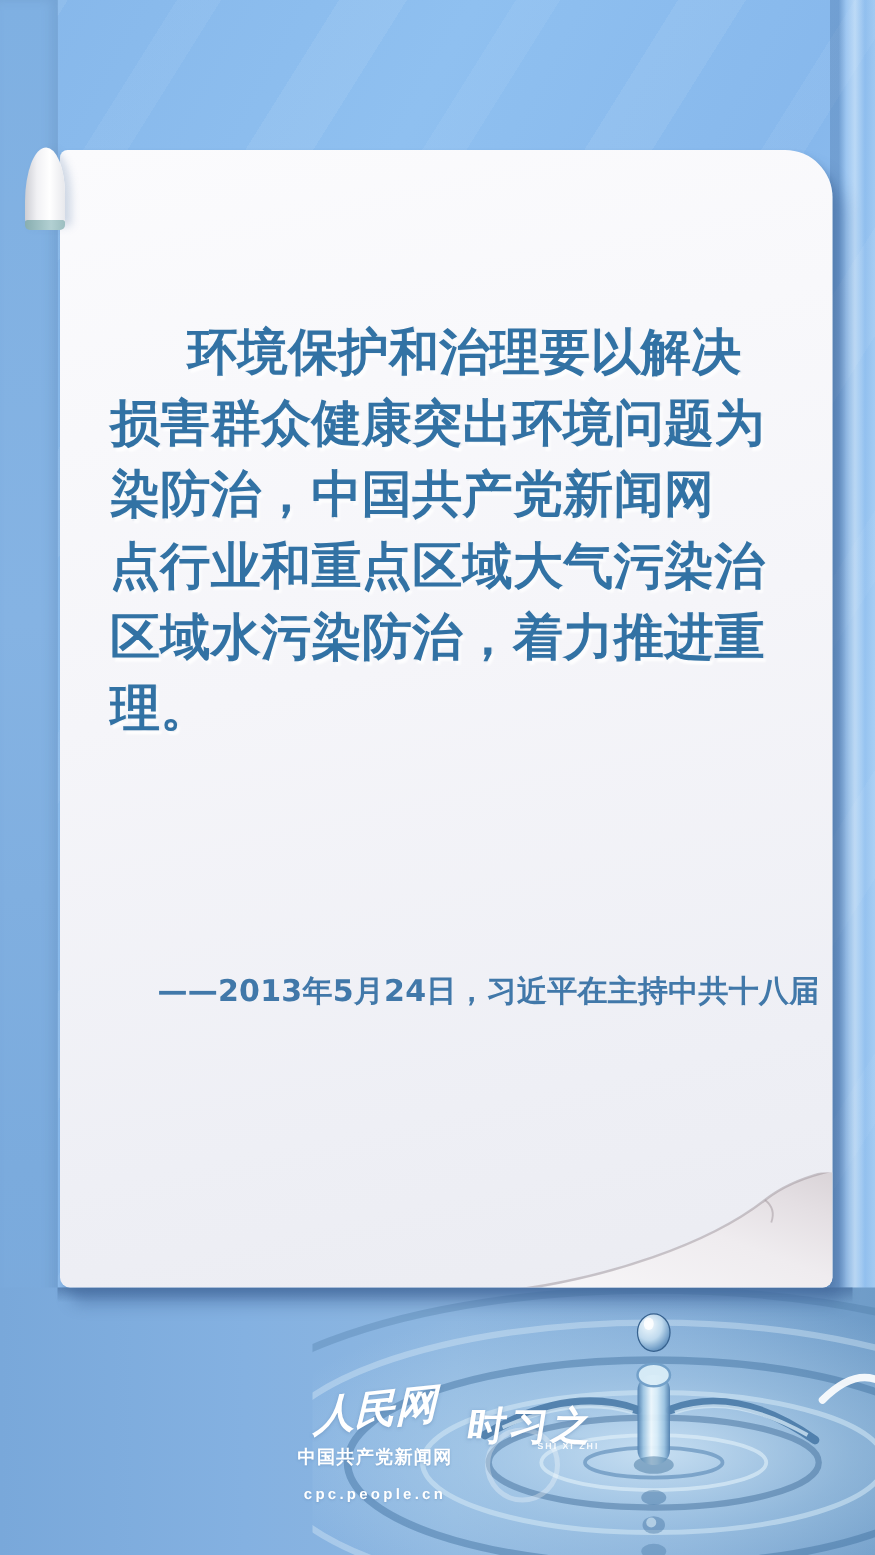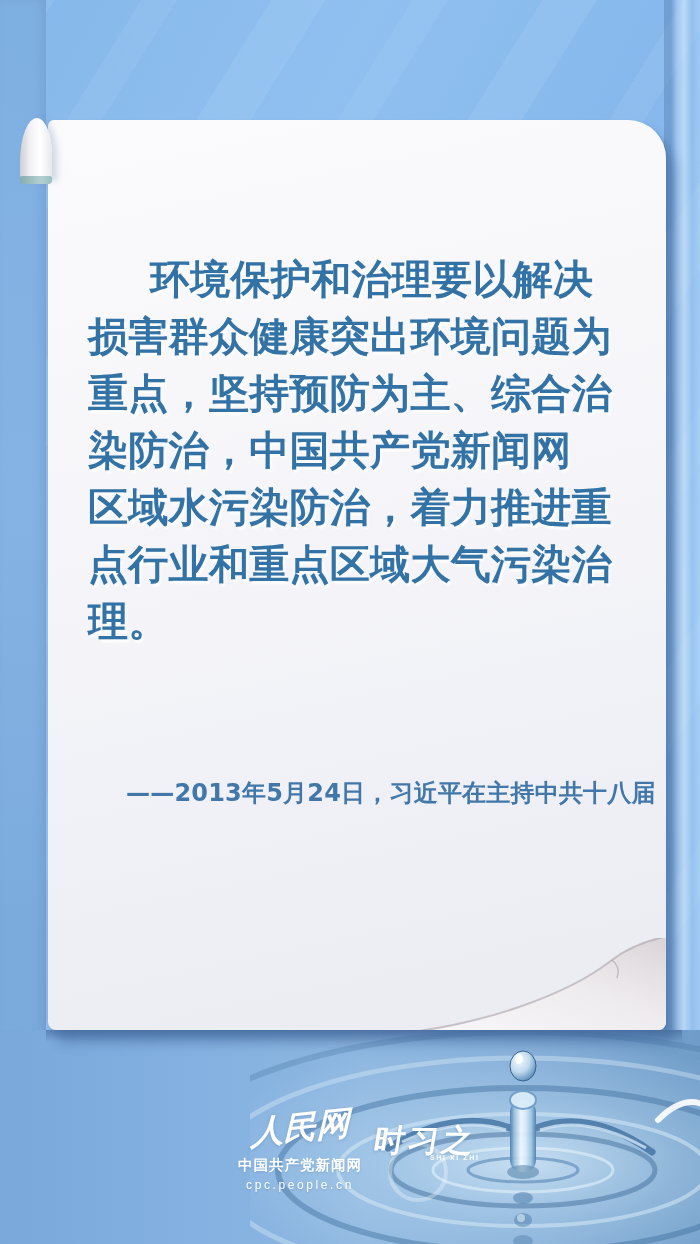--- a/index.html
+++ b/index.html
@@ -47,21 +47,21 @@
   .card {
     position:absolute; left:48px; top:120px; width:618px; height:910px;
     background:linear-gradient(168deg,#fbfbfd 0%,#f5f5f9 45%,#eeeff5 80%,#ebecf2 100%);
     border-radius:6px 38px 8px 8px;
     box-shadow:9px 13px 12px rgba(62,100,152,0.48), 2px 3px 4px rgba(70,110,160,0.25);
     overflow:hidden;
   }
 
   .quote { position:absolute; left:40px; top:134px; width:540px; }
   .q-line {
-    font-family:Liberation Mono, monospace;
+    font-family:Liberation Sans, sans-serif;
     font-weight:bold; font-size:40px; line-height:57px; letter-spacing:0.3px;
     color:#3272a4; white-space:nowrap;
     text-shadow:2px 3px 2px rgba(255,255,255,0.9), 1px 1px 1px rgba(60,95,135,0.12);
   }
   .q-line.first { padding-left:62px; }
 
   .attribution { position:absolute; left:41px; top:657px; width:545px; }
   .attr-line {
     font-family:"DejaVu Sans","Liberation Sans",sans-serif;
     font-weight:bold; font-size:24px; line-height:33px; letter-spacing:0.2px;
@@ -87,21 +87,21 @@
 
   
   .pd-logo { position:absolute; left:232px; top:1110px; width:136px; text-align:center; color:#fff; z-index:6; }
   .pd-script {
     font-family:"DejaVu Serif","Liberation Serif",serif; font-style:italic; font-weight:bold;
     font-size:33px; line-height:36px; transform:rotate(-6deg) skewX(-6deg);
     text-shadow:0 1px 3px rgba(90,130,175,0.45);
   }
   .pd-site  { font-weight:bold; font-size:14.5px; letter-spacing:1px; margin-top:10px;
               text-shadow:0 1px 2px rgba(90,130,175,0.4); white-space:nowrap; }
-  .pd-domain{ font-weight:normal; font-size:12px; letter-spacing:2.6px; margin-top:3px;
+  .pd-domain{ font-weight:bold; font-size:12px; letter-spacing:2.6px; margin-top:13px;
               text-shadow:0 1px 2px rgba(90,130,175,0.4); white-space:nowrap; }
 
   .sxz { position:absolute; left:372px; top:1116px; width:130px; height:90px; color:#fff; z-index:6; }
   .sxz-ring {
     position:absolute; left:16px; top:26px; width:60px; height:60px;
     border:4px solid rgba(255,255,255,0.30); border-radius:50%;
   }
   .sxz-title {
     position:absolute; left:2px; top:4px;
     font-weight:bold; font-size:31px; letter-spacing:3px; transform:skewX(-9deg);
@@ -182,24 +182,23 @@
     </g>
 
     <path d="M408,90 Q 432,66 452,74" stroke="#ffffff" stroke-width="6" fill="none" opacity="0.9" stroke-linecap="round"></path>
   </svg>
 
   <div class="card">
 
     <div class="quote">
       <div class="q-line first">环境保护和治理要以解决</div>
       <div class="q-line">损害群众健康突出环境问题为</div>
-      <div class="q-line">重点，坚持预防为主、综合治</div>
       <div class="q-line">染防治，中国共产党新闻网</div>
+      <div class="q-line">点行业和重点区域大气污染治</div>
       <div class="q-line">区域水污染防治，着力推进重</div>
-      <div class="q-line">点行业和重点区域大气污染治</div>
       <div class="q-line">理。</div>
     </div>
 
     <div class="attribution">
       <div class="attr-line first">——2013年5月24日，习近平在主持中共十八届</div>
     </div>
 
     <svg class="curl-br" viewBox="0 0 250 92" xmlns="http://www.w3.org/2000/svg">
       <defs>
         <linearGradient id="curlGrad" x1="0" y1="1" x2="1" y2="0">

